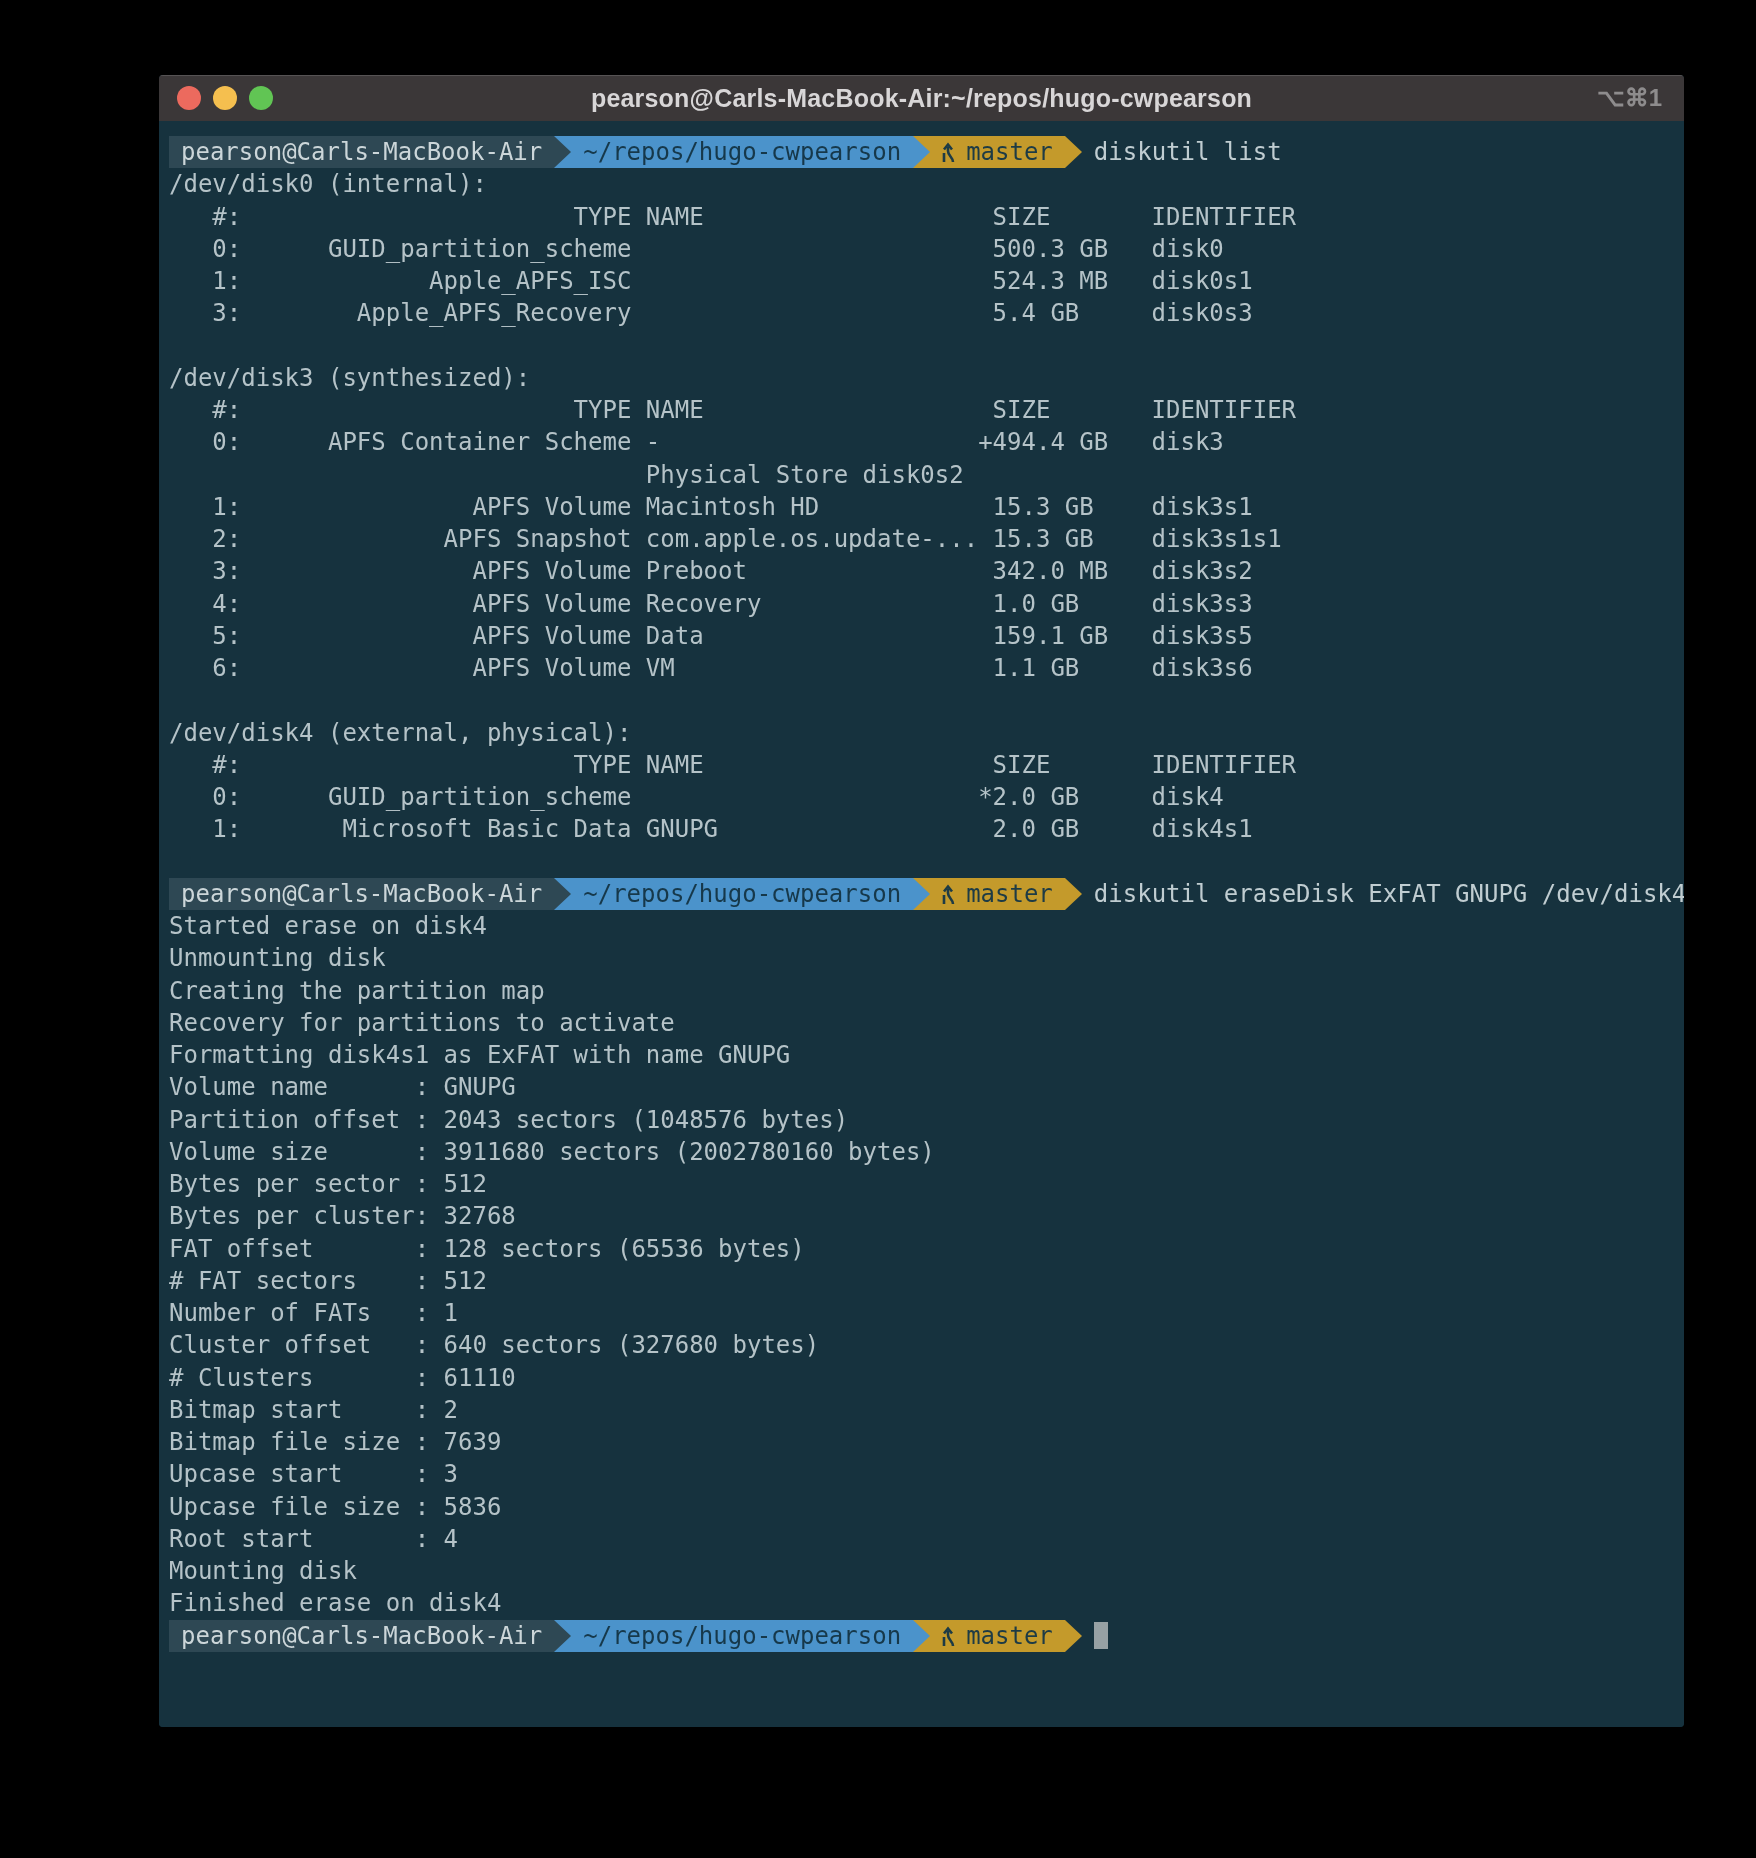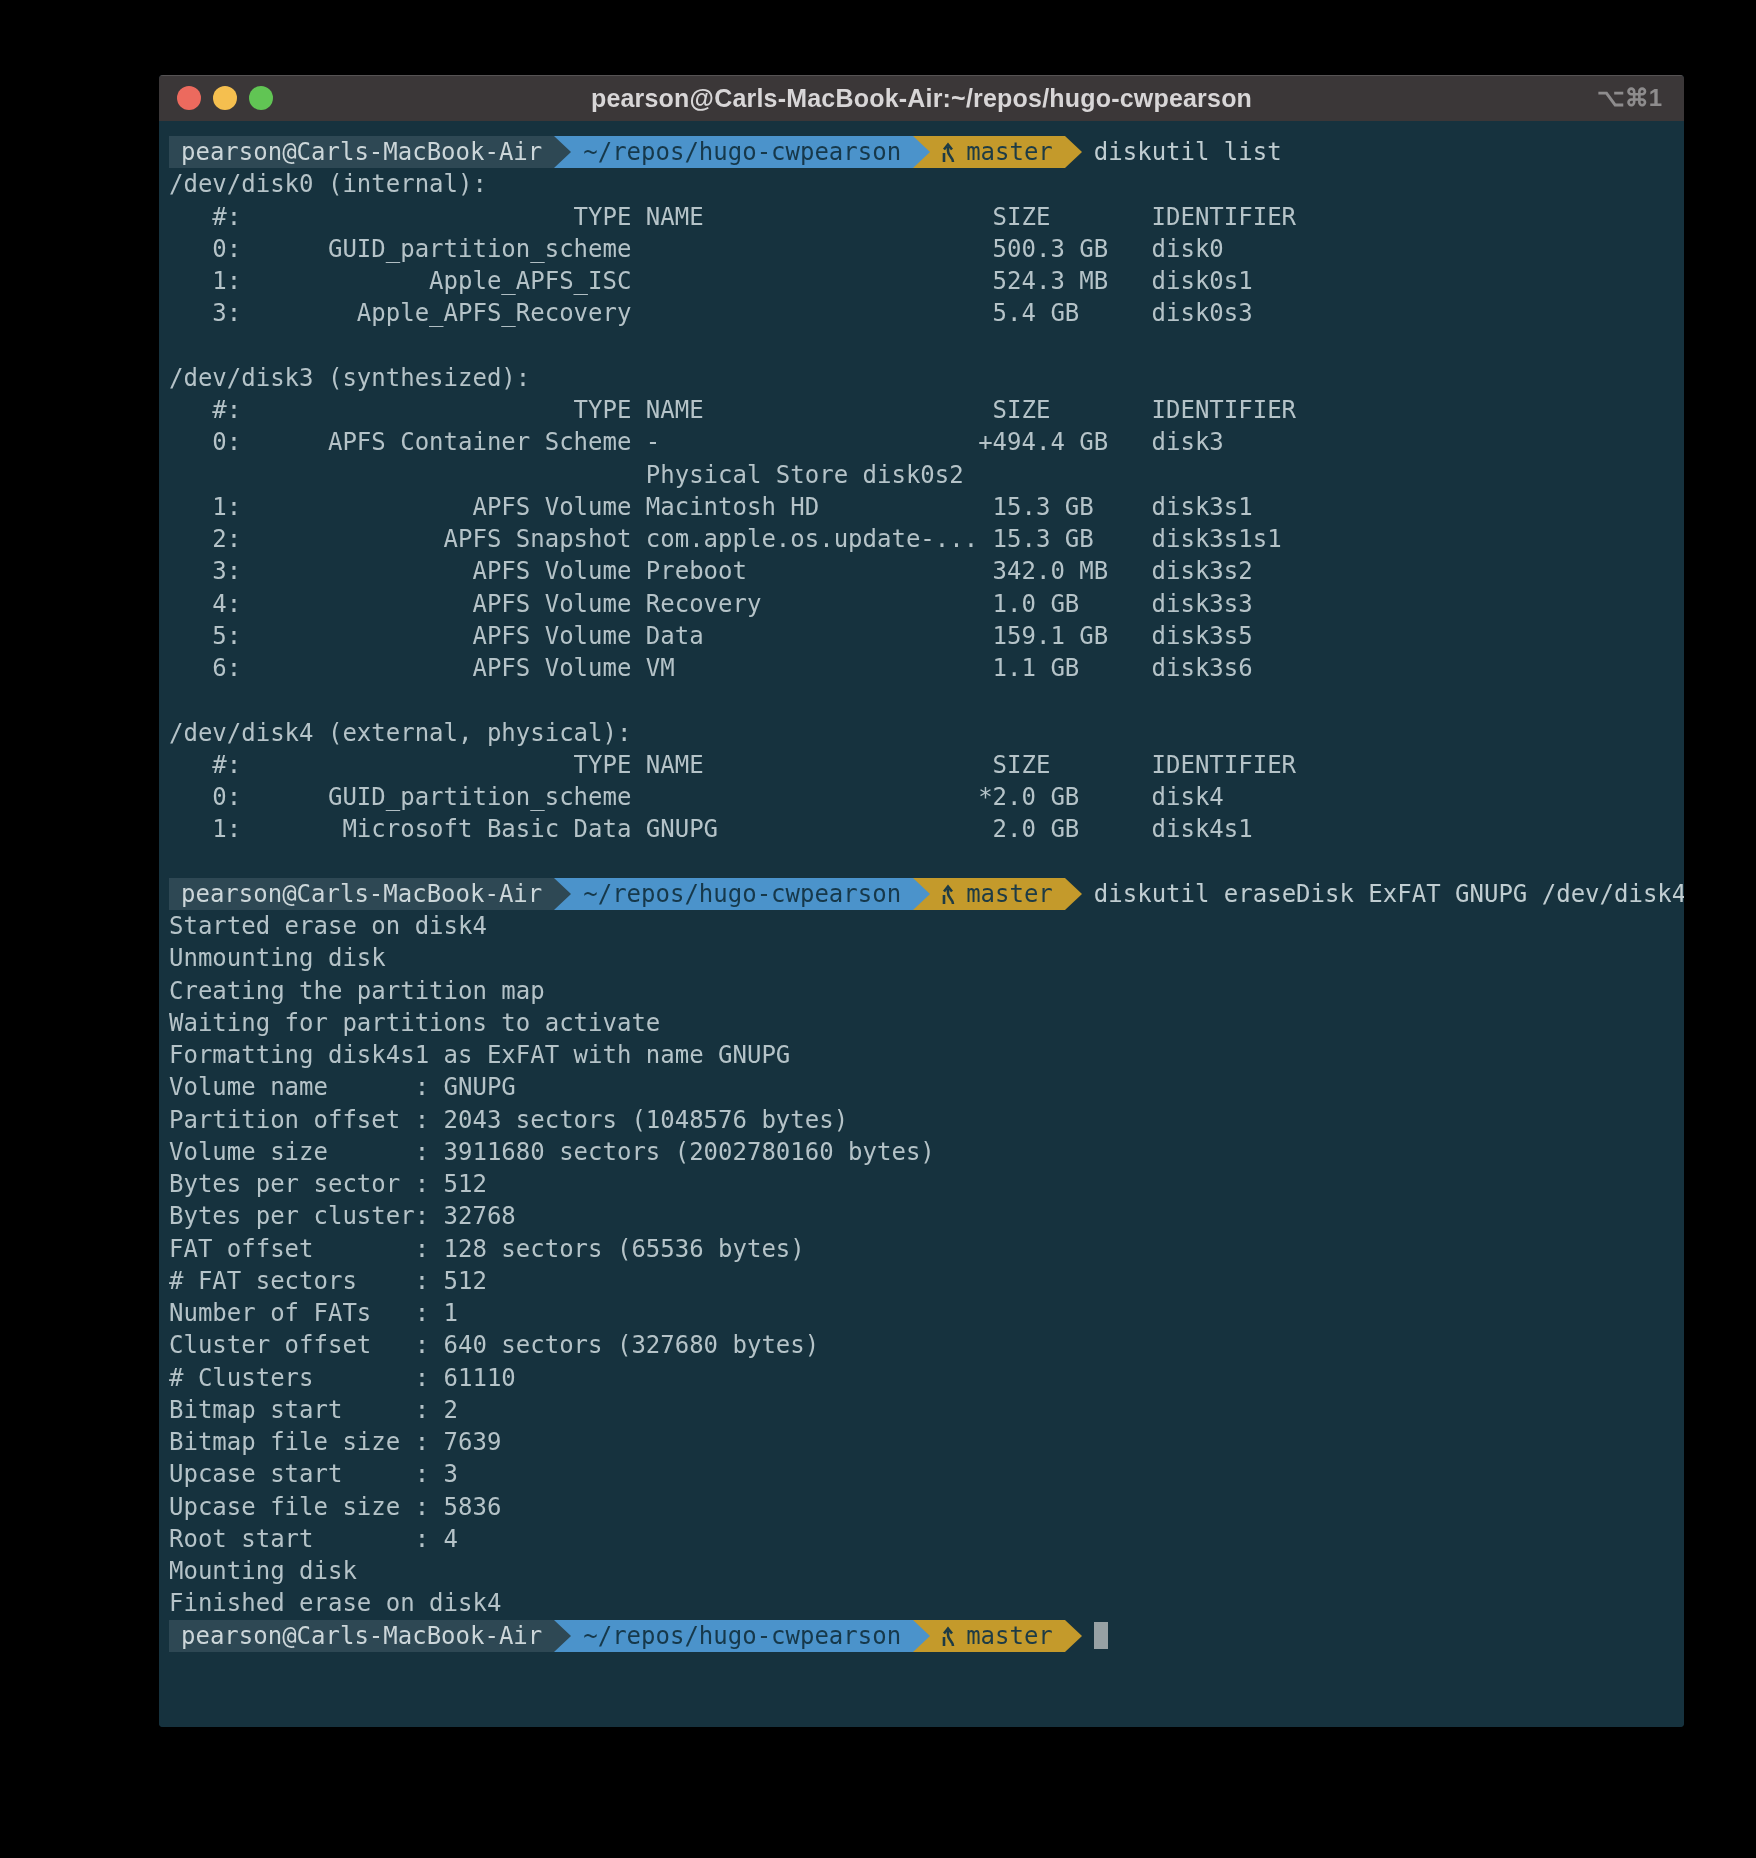--- a/index.html
+++ b/index.html
@@ -110,21 +110,21 @@
                 <path d="M6 14 L6 23" stroke="#1d3b45" stroke-width="2.6" fill="none"></path>
                 <path d="M15 23 C15 18 10 17 10 12 L10 8" stroke="#1d3b45" stroke-width="2.6" fill="none"></path>
                 <path d="M6 10.5 L10 5.5 L14 10.5" stroke="#1d3b45" stroke-width="2.6" fill="none"></path>
               </svg></div><div class="" style="display: inline;">master</div></div>
           <div class="parrow arr-branch"></div>
           <div class="cmd">diskutil eraseDisk ExFAT GNUPG /dev/disk4</div>
         </div>
         <div class="line">Started erase on disk4</div>
         <div class="line">Unmounting disk</div>
         <div class="line">Creating the partition map</div>
-        <div class="line">Waiting for partitions to activate</div>
+        <div class="line">Recovery for partitions to activate</div>
         <div class="line">Formatting disk4s1 as ExFAT with name GNUPG</div>
         <div class="line">Volume name      : GNUPG</div>
         <div class="line">Partition offset : 2043 sectors (1048576 bytes)</div>
         <div class="line">Volume size      : 3911680 sectors (2002780160 bytes)</div>
         <div class="line">Bytes per sector : 512</div>
         <div class="line">Bytes per cluster: 32768</div>
         <div class="line">FAT offset       : 128 sectors (65536 bytes)</div>
         <div class="line"># FAT sectors    : 512</div>
         <div class="line">Number of FATs   : 1</div>
         <div class="line">Cluster offset   : 640 sectors (327680 bytes)</div>

